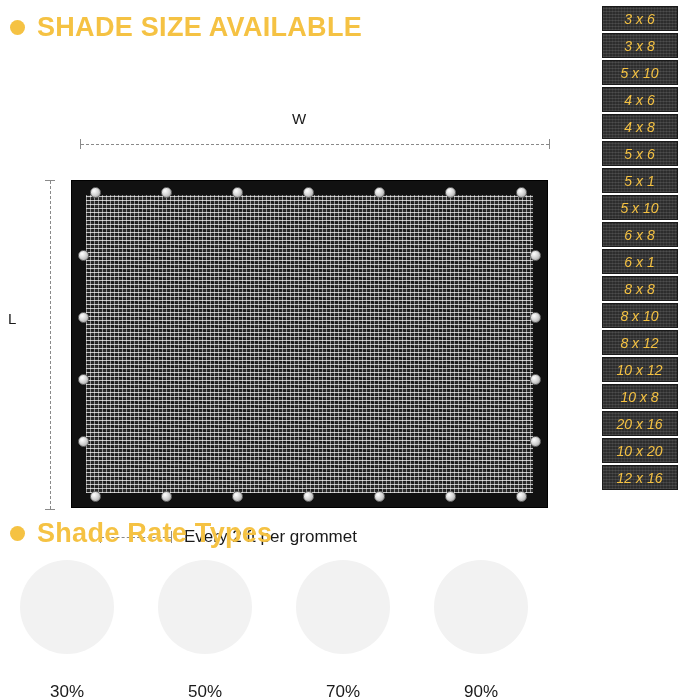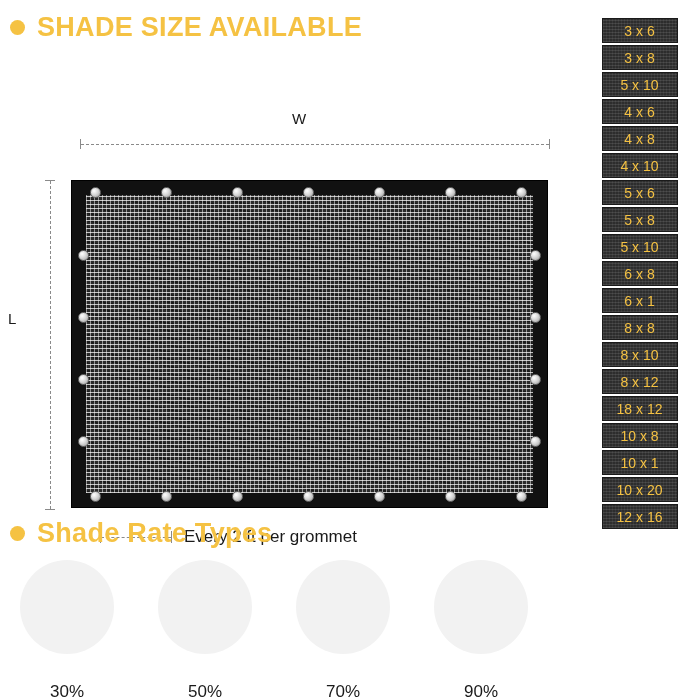--- a/index.html
+++ b/index.html
@@ -23,24 +23,25 @@
     display: flex;
     border-radius: 9px;
   }
   .left-col {
     width: 600px;
     position: relative;
   }
   .right-col {
     width: 79px;
     position: relative;
-    padding-top: 18px;
+    padding-top: 6px;
     display: flex;
     flex-direction: column;
     align-items: center;
+    font-style: italic;
   }
 
   
   .heading {
     display: flex;
     align-items: center;
     gap: 12px;
   }
   .bullet {
     width: 15px;
@@ -340,30 +341,29 @@
 
   </div>
 
   <div class="right-col">
     <div class="size-list">
       <div class="size-chip">3 x 6</div>
       <div class="size-chip">3 x 8</div>
       <div class="size-chip">5 x 10</div>
       <div class="size-chip">4 x 6</div>
       <div class="size-chip">4 x 8</div>
-      <div class="size-chip">4 x 10</div>
       <div class="size-chip">5 x 6</div>
-      <div class="size-chip">5 x 8</div>
+      <div class="size-chip">5 x 1</div>
       <div class="size-chip">5 x 10</div>
       <div class="size-chip">6 x 8</div>
       <div class="size-chip">6 x 1</div>
       <div class="size-chip">8 x 8</div>
       <div class="size-chip">8 x 10</div>
       <div class="size-chip">8 x 12</div>
-      <div class="size-chip">18 x 12</div>
+      <div class="size-chip">10 x 12</div>
       <div class="size-chip">10 x 8</div>
-      <div class="size-chip">10 x 1</div>
+      <div class="size-chip">20 x 16</div>
       <div class="size-chip">10 x 20</div>
       <div class="size-chip">12 x 16</div>
     </div>
   </div>
 
 </div>
 
 </body></html>

